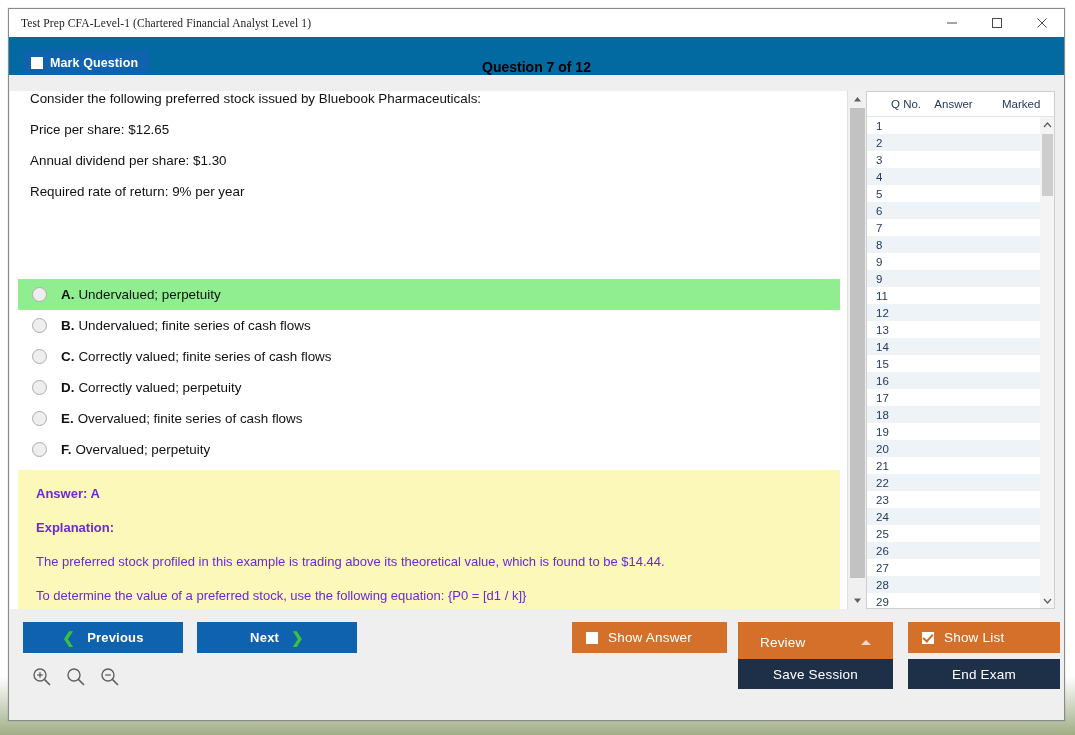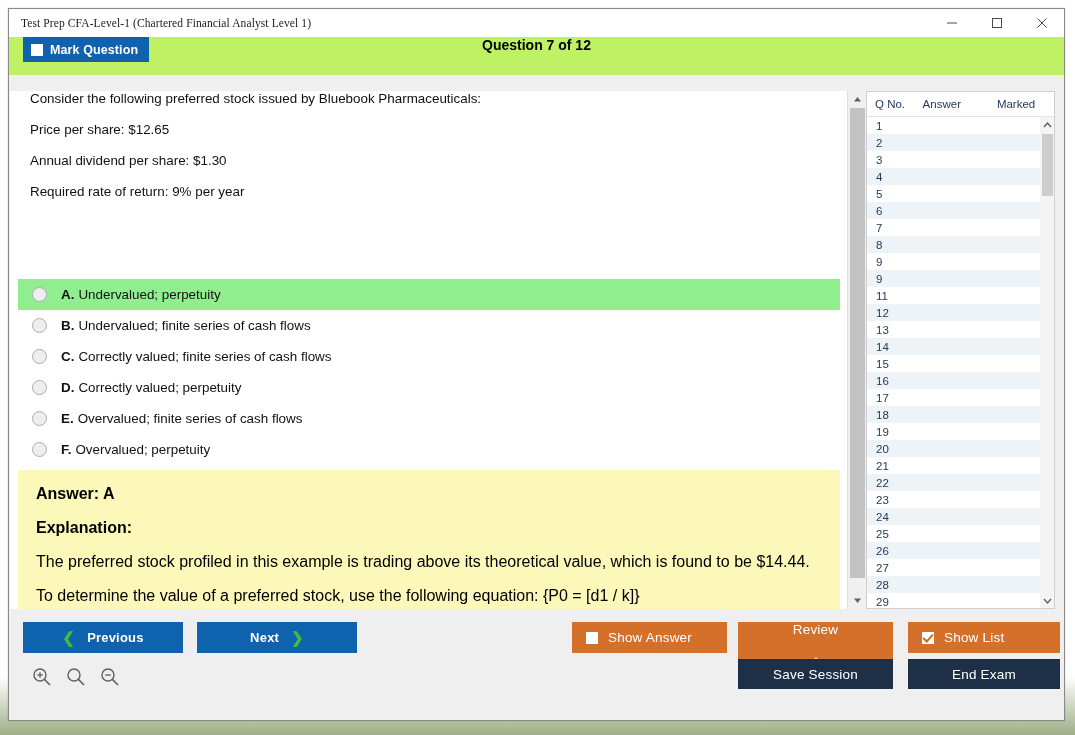--- a/index.html
+++ b/index.html
@@ -34,22 +34,22 @@
   }
   .win-controls{margin-left:auto;display:flex;height:28px;}
   .win-btn{
     width:45px;height:28px;display:flex;align-items:center;justify-content:center;
     color:#4a4a4a;
   }
   .win-btn svg{display:block;}
   
   .headerbar{
     position:absolute;left:0;top:28px;right:0;height:38px;
-    background:#bef264;
-    display:flex;align-items:flex-start;
+    background:#0369a1;
+    display:flex;align-items:flex-end;
   }
   .mark-btn{
     margin-left:14px;
     background:#0f62ae;color:#ffffff;
     border:none;height:25px;padding:0 11px 0 8px;
     display:flex;align-items:center;gap:7px;
     font-family:"Liberation Sans",sans-serif;
     font-size:12.5px;font-weight:bold;letter-spacing:.1px;
     cursor:pointer;
   }
@@ -98,21 +98,21 @@
   }
   .opt b{font-weight:bold;margin-right:4px;}
   
   .answer-pane{
     position:absolute;left:9px;width:822px;
     background:#fcf8ba;
     box-sizing:border-box;
     padding:16px 18px 8px 18px;
     overflow:hidden;
   }
-  .answer-pane div{font-size:16px;color:#000000;margin-bottom:19px;line-height:15px;}
+  .answer-pane div{font-size:13px;color:#6d28d9;margin-bottom:19px;line-height:15px;}
   .answer-pane .bld{font-weight:bold;}
   
   .vscroll-outer{
     position:absolute;left:838px;top:16px;width:18px;bottom:111px;
     background:#f0f0f0;border-left:1px solid #dfdfdf;
   }
   .sb-arrow{
     height:17px;display:flex;align-items:center;justify-content:center;
     color:#606060;
   }
@@ -126,21 +126,21 @@
     background:#ffffff;
     border:1px solid #cfcfcf;
     box-sizing:border-box;
     overflow:hidden;
   }
   .list-head{
     height:24px;display:flex;align-items:center;
     font-size:11.5px;color:#223a5e;
     border-bottom:1px solid #e4e4e4;background:#fff;
   }
-  .col-q{width:50px;padding-left:8px;}
+  .col-q{width:50px;padding-left:24px;}
   .col-a{width:78px;}
   .col-m{width:60px;}
   .list-rows{
     position:absolute;left:0;top:25px;right:14px;bottom:0;overflow:hidden;
   }
   .lrow{
     height:17px;display:flex;align-items:center;
     font-size:11.5px;color:#223a5e;
   }
   .lrow.alt{background:#eef3f8;}
@@ -161,21 +161,21 @@
     display:flex;align-items:center;justify-content:center;
     box-sizing:border-box;
   }
   .btn-blue{background:#0f62ae;}
   .btn-orange{background:#d4702a;font-weight:normal;font-size:13.5px;}
   .btn-navy{background:#1e3048;font-weight:normal;font-size:13.5px;}
   #prev-btn{position:absolute;left:14px;top:13px;width:160px;height:31px;gap:12px;}
   #next-btn{position:absolute;left:188px;top:13px;width:160px;height:31px;gap:12px;}
   .chev{color:#3cc13b;font-size:15px;font-weight:bold;line-height:1;}
   #show-answer-btn{position:absolute;left:563px;top:13px;width:155px;height:31px;gap:10px;justify-content:flex-start;padding-left:14px;}
-  #review-btn{position:absolute;left:729px;top:13px;width:155px;height:40px;justify-content:space-between;padding:0 22px;flex-direction:column;}
+  #review-btn{position:absolute;left:729px;top:13px;width:155px;height:40px;justify-content:space-between;padding:0 22px;}
   #show-list-btn{position:absolute;left:899px;top:13px;width:152px;height:31px;gap:10px;justify-content:flex-start;padding-left:14px;}
   #save-session-btn{position:absolute;left:729px;top:50px;width:155px;height:30px;}
   #end-exam-btn{position:absolute;left:899px;top:50px;width:152px;height:30px;}
   .caret-up{
     width:0;height:0;border-left:5px solid transparent;border-right:5px solid transparent;
     border-bottom:5px solid rgba(255,255,255,.75);
   }
   .zooms{position:absolute;left:22px;top:57px;display:flex;gap:12px;align-items:center;}
   .zoom-ic{width:22px;height:22px;color:#606060;cursor:pointer;}
 </style>

